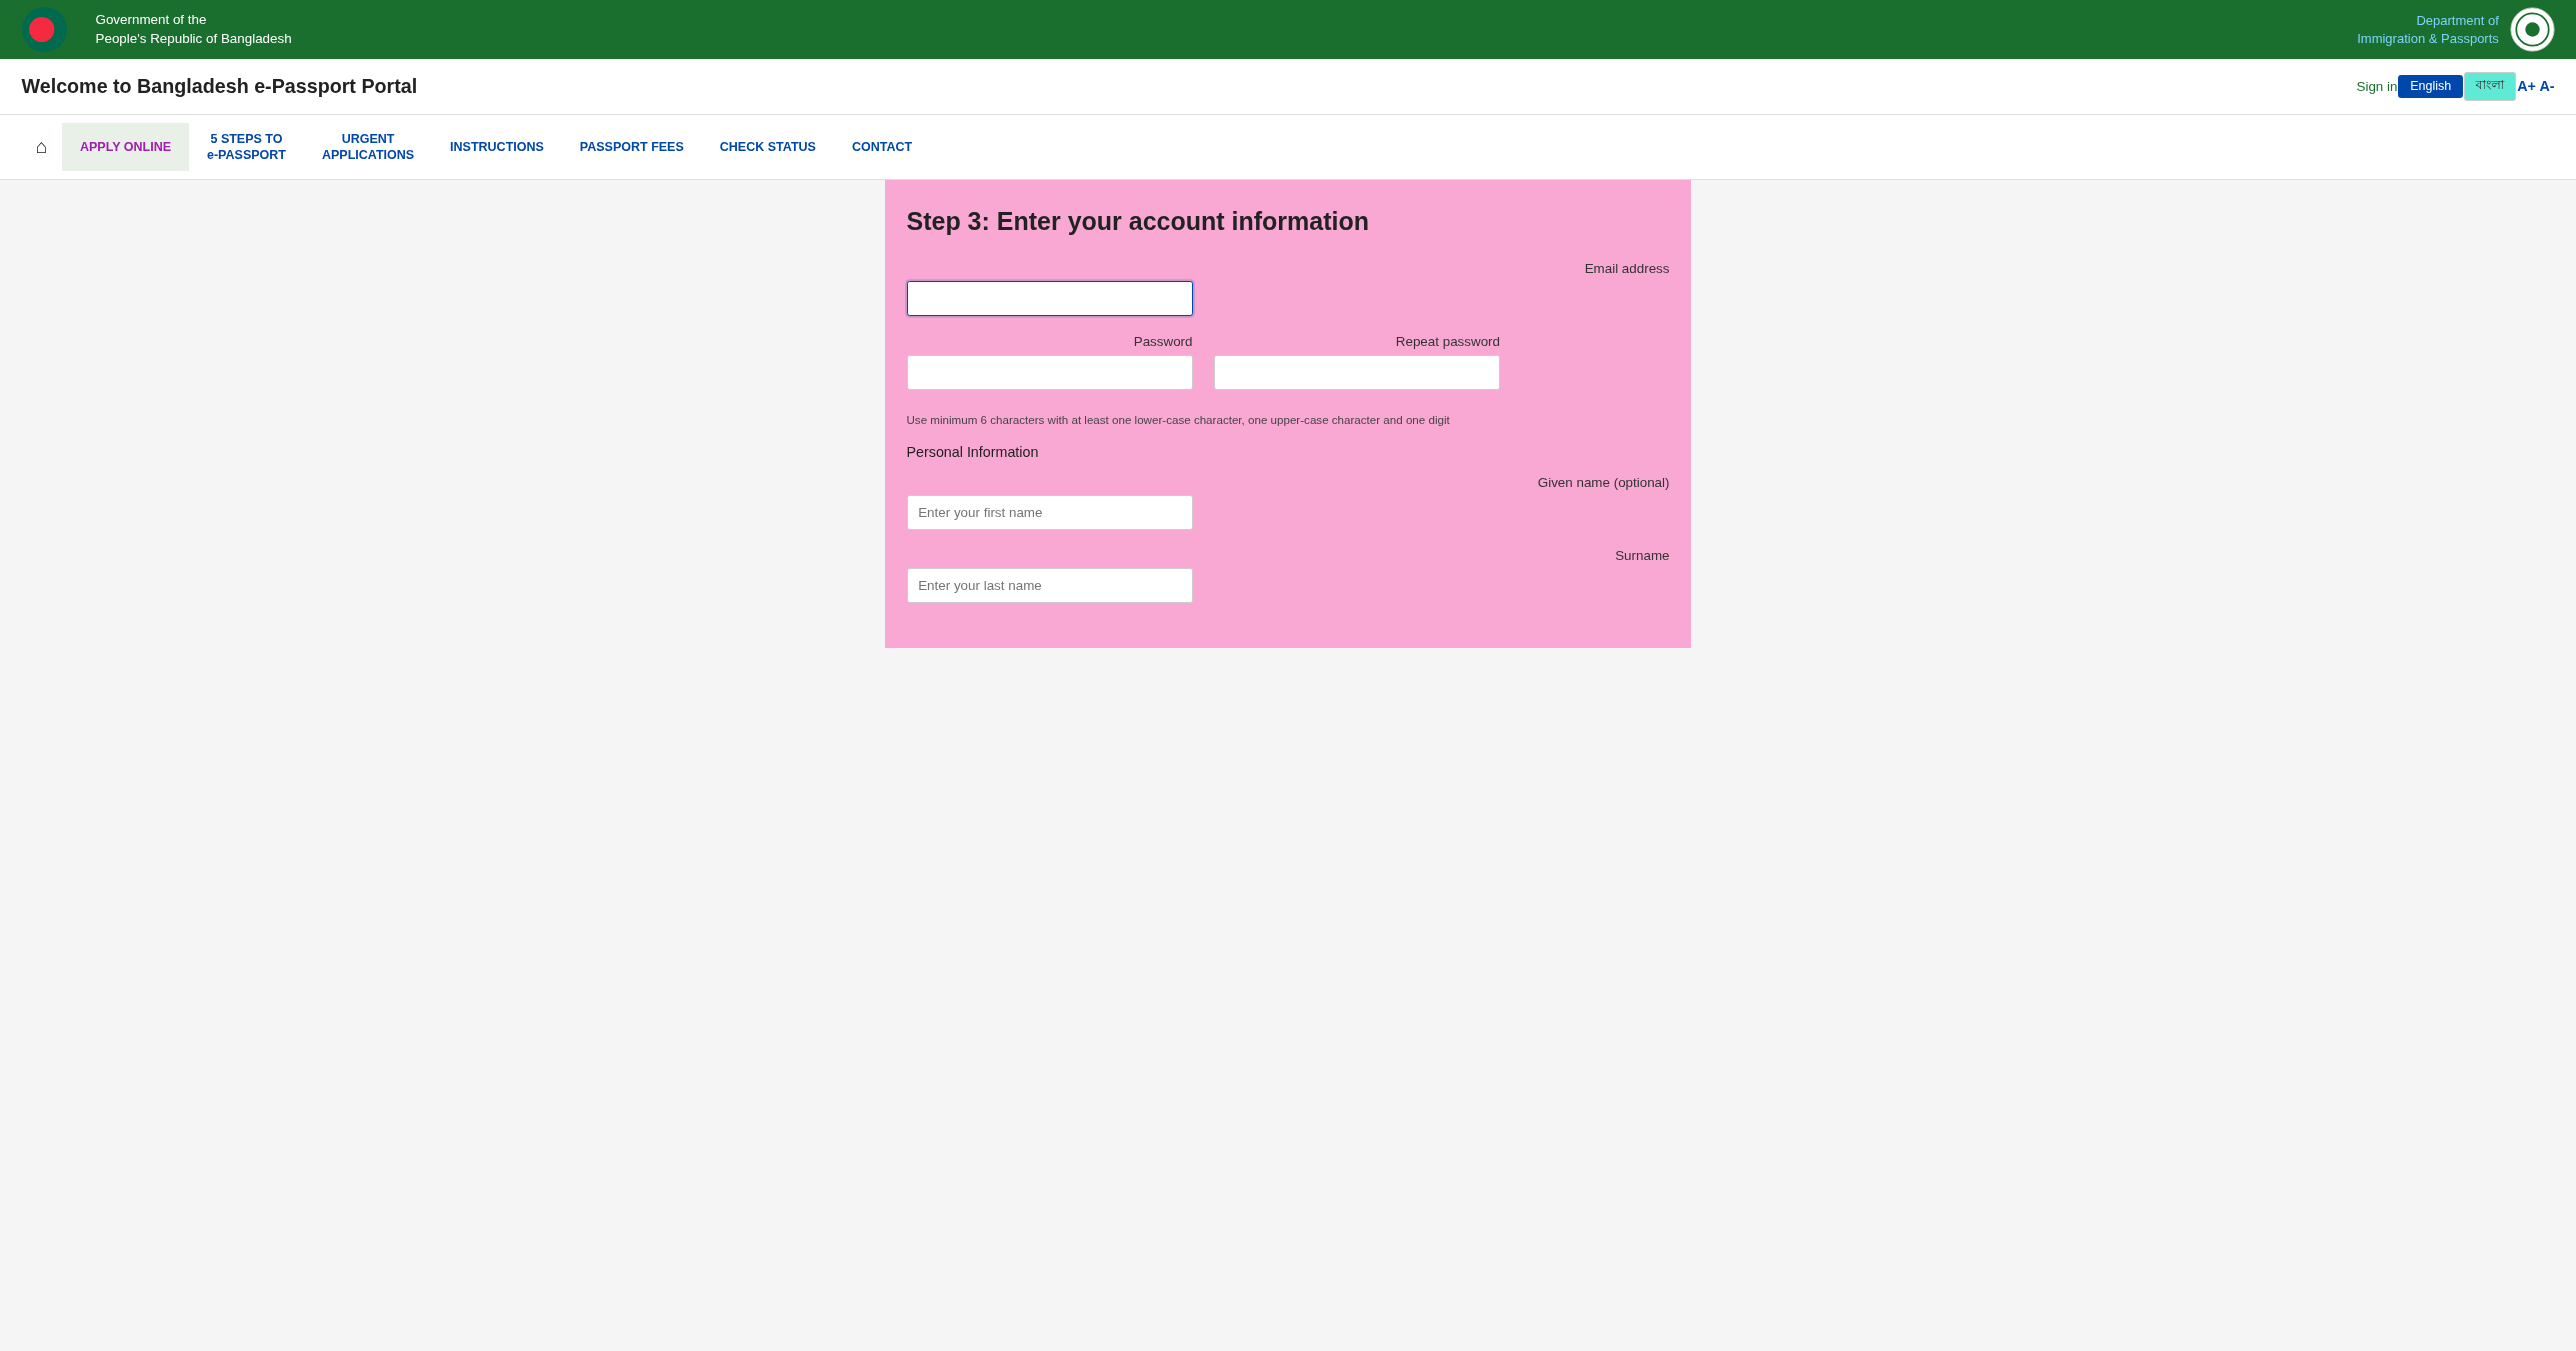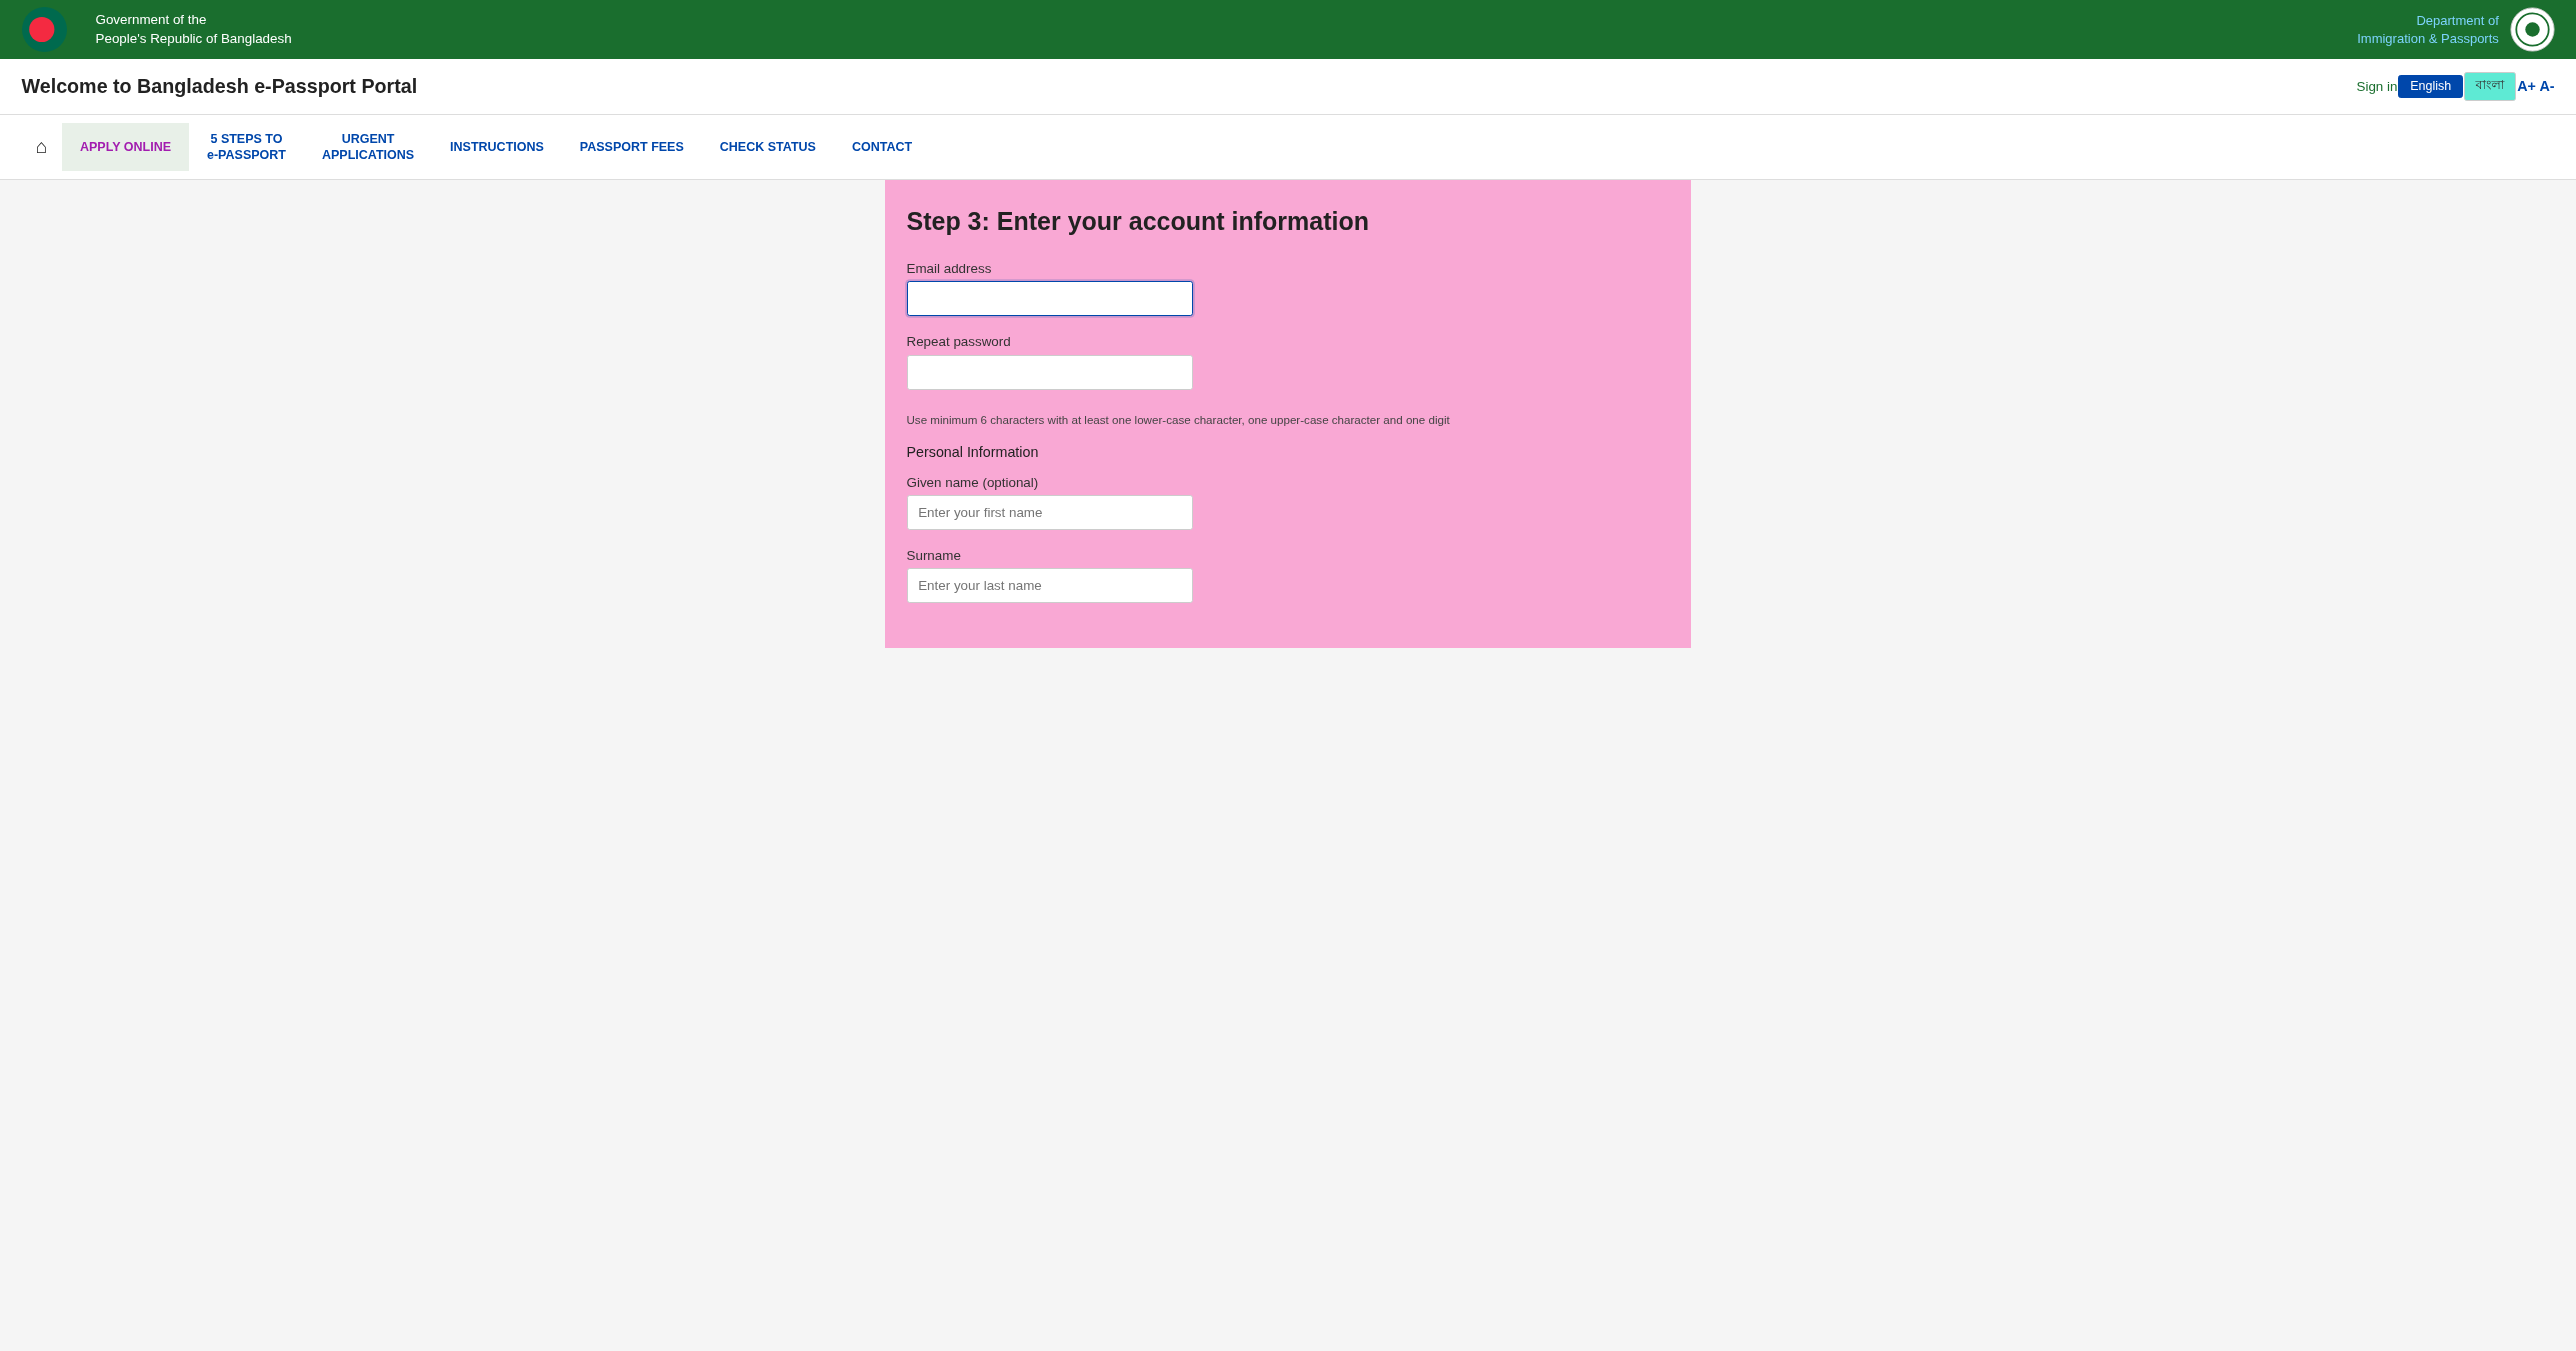--- a/index.html
+++ b/index.html
@@ -146,20 +146,21 @@
     }
 
     .form-group {
       margin-bottom: 18px;
     }
     .form-label {
       display: block;
       font-size: 13.4px;
       color: #333;
       margin-bottom: 5.4px;
+      text-align: right;
     }
     .form-input {
       width: 286px;
       padding: 9px 10.7px;
       font-size: 13.4px;
       border: 0.9px solid #ccc;
       border-radius: 2.7px;
       outline: none;
     }
     .form-input.active-focus {
@@ -248,20 +249,24 @@
 <div class="main-content">
   <h1 class="step-title">Step 3: Enter your account information</h1>
 
   <div class="form-group">
     <label class="form-label">Email address</label>
     <input type="email" class="form-input active-focus" value="" style="">
   </div>
 
   <div class="password-row">
     <div class="form-group">
+      <label class="form-label">Password</label>
+      <input type="password" class="form-input" value="" style="">
+    </div>
+    <div class="form-group">
       <label class="form-label">Repeat password</label>
       <input type="password" class="form-input" value="" style="">
     </div>
   </div>
 
   <div class="password-hint">Use minimum 6 characters with at least one lower-case character, one upper-case character and one digit</div>
 
   <div class="section-label">Personal Information</div>
 
 

